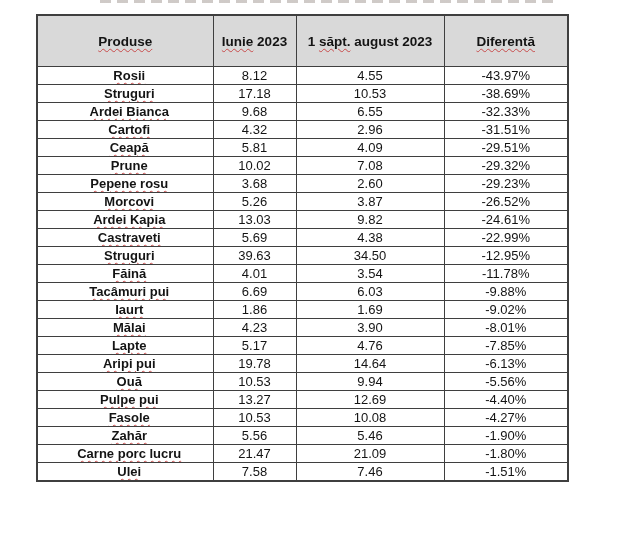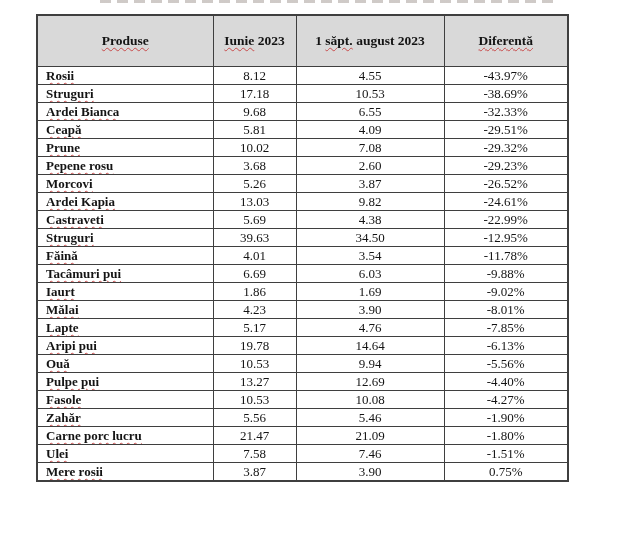--- a/index.html
+++ b/index.html
@@ -7,21 +7,21 @@
     --border:#3f3f3f;
     --spellcheck-underline:#c84c4c;
     --text:#141414;
   }
   html,body{margin:0;padding:0;background:#fff;}
   .screen{
     position:relative;
     width:627px;height:534px;
     background:#fff;
     overflow:hidden;
-    font-family:Liberation Serif, serif;
+    font-family:Liberation Sans, sans-serif;
     color:var(--text);
   }
   
   .title-clip{
     position:absolute;left:100px;top:0;width:455px;height:3px;
     background:repeating-linear-gradient(90deg,#a89f9a 0 11px,transparent 11px 17px);
     opacity:.55;
   }
   table.price-table{
     position:absolute;left:36px;top:14px;
@@ -43,21 +43,21 @@
     font-size:13.5px;
     text-align:center;
     vertical-align:middle;
   }
   .price-table tbody td{
     height:17px;
     font-size:13px;
     line-height:16px;
     vertical-align:middle;
   }
-  .c-prod{text-align:left;padding-left:8px !important;font-weight:bold;}
+  .c-prod{text-align:center;padding-left:8px !important;font-weight:bold;}
   .c-num{text-align:center;font-weight:normal;}
   .sq{
     text-decoration:underline;
     text-decoration-style:wavy;
     text-decoration-color:var(--spellcheck-underline);
     text-decoration-thickness:1px;
     text-underline-offset:2px;
   }
 </style>
 </head>
@@ -95,20 +95,26 @@
           <td class="c-num">10.53</td>
           <td class="c-num">-38.69%</td>
         </tr>
         <tr>
           <td class="c-prod"><span class="sq">Ardei Bianca</span></td>
           <td class="c-num">9.68</td>
           <td class="c-num">6.55</td>
           <td class="c-num">-32.33%</td>
         </tr>
         <tr>
+          <td class="c-prod"><span class="sq">Cartofi</span></td>
+          <td class="c-num">4.32</td>
+          <td class="c-num">2.96</td>
+          <td class="c-num">-31.51%</td>
+        </tr>
+        <tr>
           <td class="c-prod"><span class="sq">Ceapă</span></td>
           <td class="c-num">5.81</td>
           <td class="c-num">4.09</td>
           <td class="c-num">-29.51%</td>
         </tr>
         <tr>
           <td class="c-prod"><span class="sq">Prune</span></td>
           <td class="c-num">10.02</td>
           <td class="c-num">7.08</td>
           <td class="c-num">-29.32%</td>
@@ -208,22 +214,16 @@
           <td class="c-num">21.47</td>
           <td class="c-num">21.09</td>
           <td class="c-num">-1.80%</td>
         </tr>
         <tr>
           <td class="c-prod"><span class="sq">Ulei</span></td>
           <td class="c-num">7.58</td>
           <td class="c-num">7.46</td>
           <td class="c-num">-1.51%</td>
         </tr>
-        <tr>
-          <td class="c-prod"><span class="sq">Mere rosii</span></td>
-          <td class="c-num">3.87</td>
-          <td class="c-num">3.90</td>
-          <td class="c-num">0.75%</td>
-        </tr>
       </tbody>
   </table>
 
 </div>
 
 </body></html>

